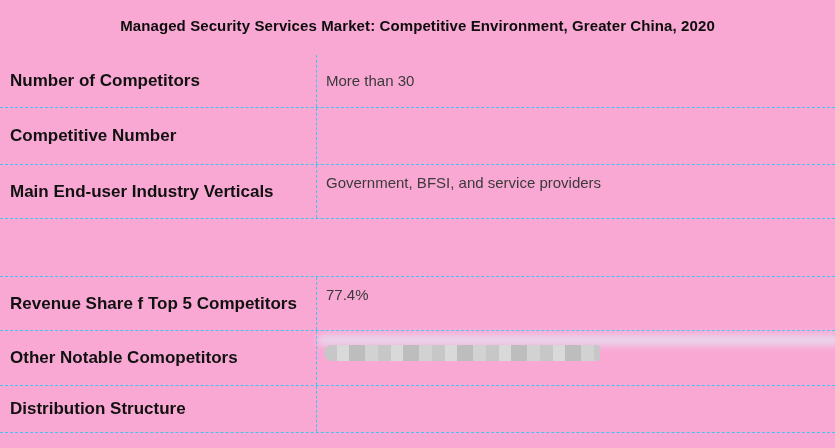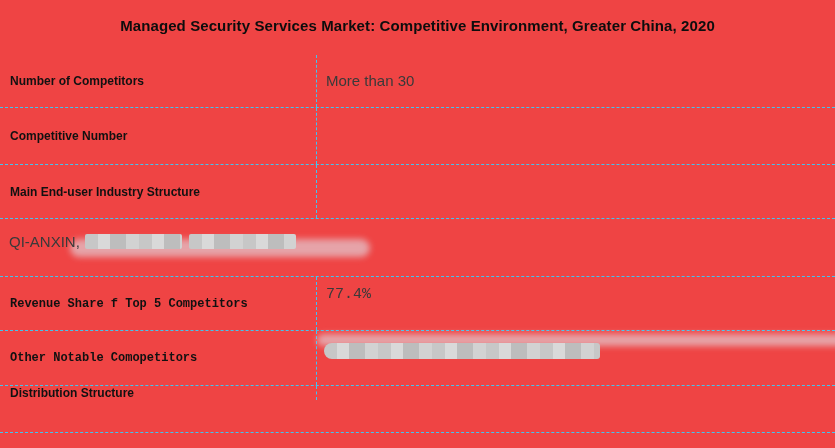--- a/index.html
+++ b/index.html
@@ -5,21 +5,21 @@
   html, body {
     margin: 0;
     padding: 0;
     background: #ffffff;
     font-family: "Liberation Sans", sans-serif;
   }
   #stage {
     position: relative;
     width: 835px;
     height: 448px;
-    background: #ef4444;
+    background: #f9a8d4;
     overflow: hidden;
   }
   .title {
     position: absolute;
     top: 17px;
     left: 0;
     width: 835px;
     text-align: center;
     font-size: 15px;
     font-weight: bold;
@@ -38,31 +38,31 @@
     display: flex;
     width: 100%;
     box-sizing: border-box;
   }
   .row + .row { border-top: 1px dashed #41c4f1; }
   .row:last-child { border-bottom: 1px dashed #41c4f1; }
   .r0 { height: 52px; }
   .r1 { height: 57px; }
   .r2 { height: 54px; }
   .r3 { height: 58px; }
-  .r4 { height: 54px; font-family: Liberation Mono, monospace; }
-  .r5 { height: 55px; font-family: Liberation Mono, monospace; }
-  .r6 { height: 48px; flex-direction: column; }
+  .r4 { height: 54px; }
+  .r5 { height: 55px; }
+  .r6 { height: 48px; }
   .label-cell {
     width: 317px;
     box-sizing: border-box;
     border-right: 1px dashed #41c4f1;
     display: flex;
     align-items: center;
     padding-left: 10px;
-    font-size: 12px;
+    font-size: 17px;
     font-weight: bold;
     color: #111111;
   }
   .value-cell {
     flex: 1;
     box-sizing: border-box;
     padding-left: 9px;
     padding-right: 24px;
     font-size: 15px;
     color: #3a3a3a;
@@ -123,28 +123,27 @@
       <div class="value-cell">
         <span class="value-inline">More than 30</span>
       </div>
     </div>
 
     <div class="row r1">
       <div class="label-cell">Competitive Number</div>
     </div>
 
     <div class="row r2">
-      <div class="label-cell">Main End-user Industry Structure</div>
+      <div class="label-cell">Main End-user Industry Verticals</div>
+      <div class="value-cell vtop">
+        <span>Government, BFSI, and service providers</span>
+      </div>
     </div>
 
     <div class="row r3">
-      <div class="value-cell vtop">
-        <span class="halo h-lead"></span>
-        <span class="value-inline"><span>QI-ANXIN,</span><span class="redact rd1"></span><span class="redact rd2"></span></span>
-      </div>
     </div>
 
     <div class="row r4">
       <div class="label-cell">Revenue Share f Top 5 Competitors</div>
       <div class="value-cell vtop">
         <span>77.4%</span>
       </div>
     </div>
 
     <div class="row r5">

